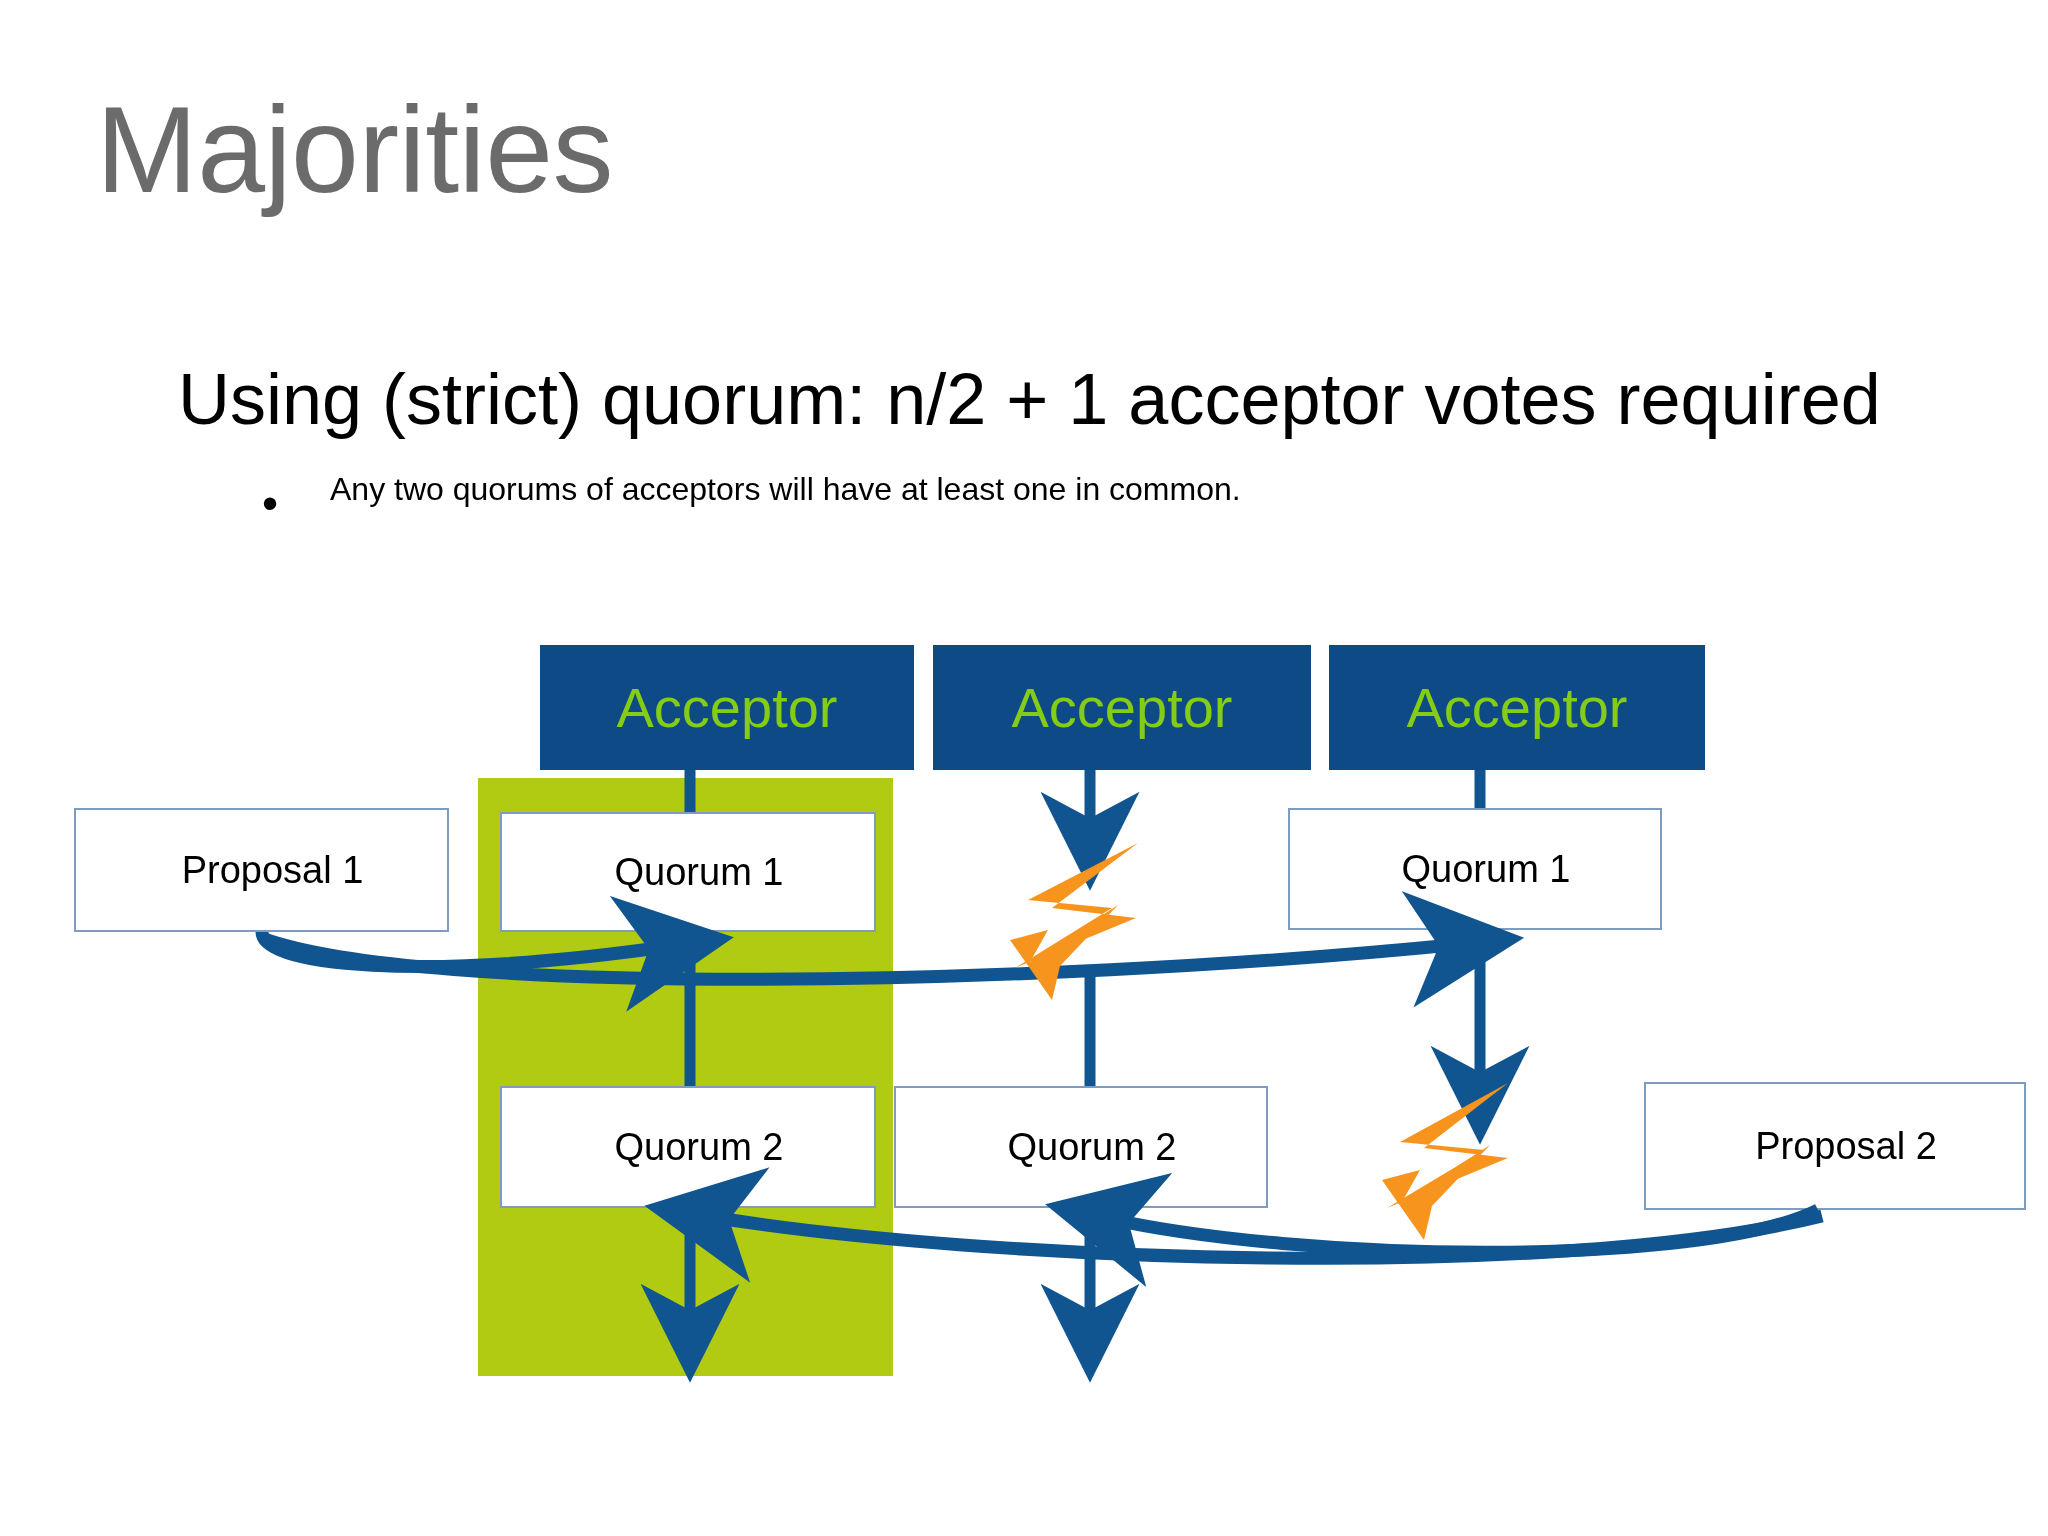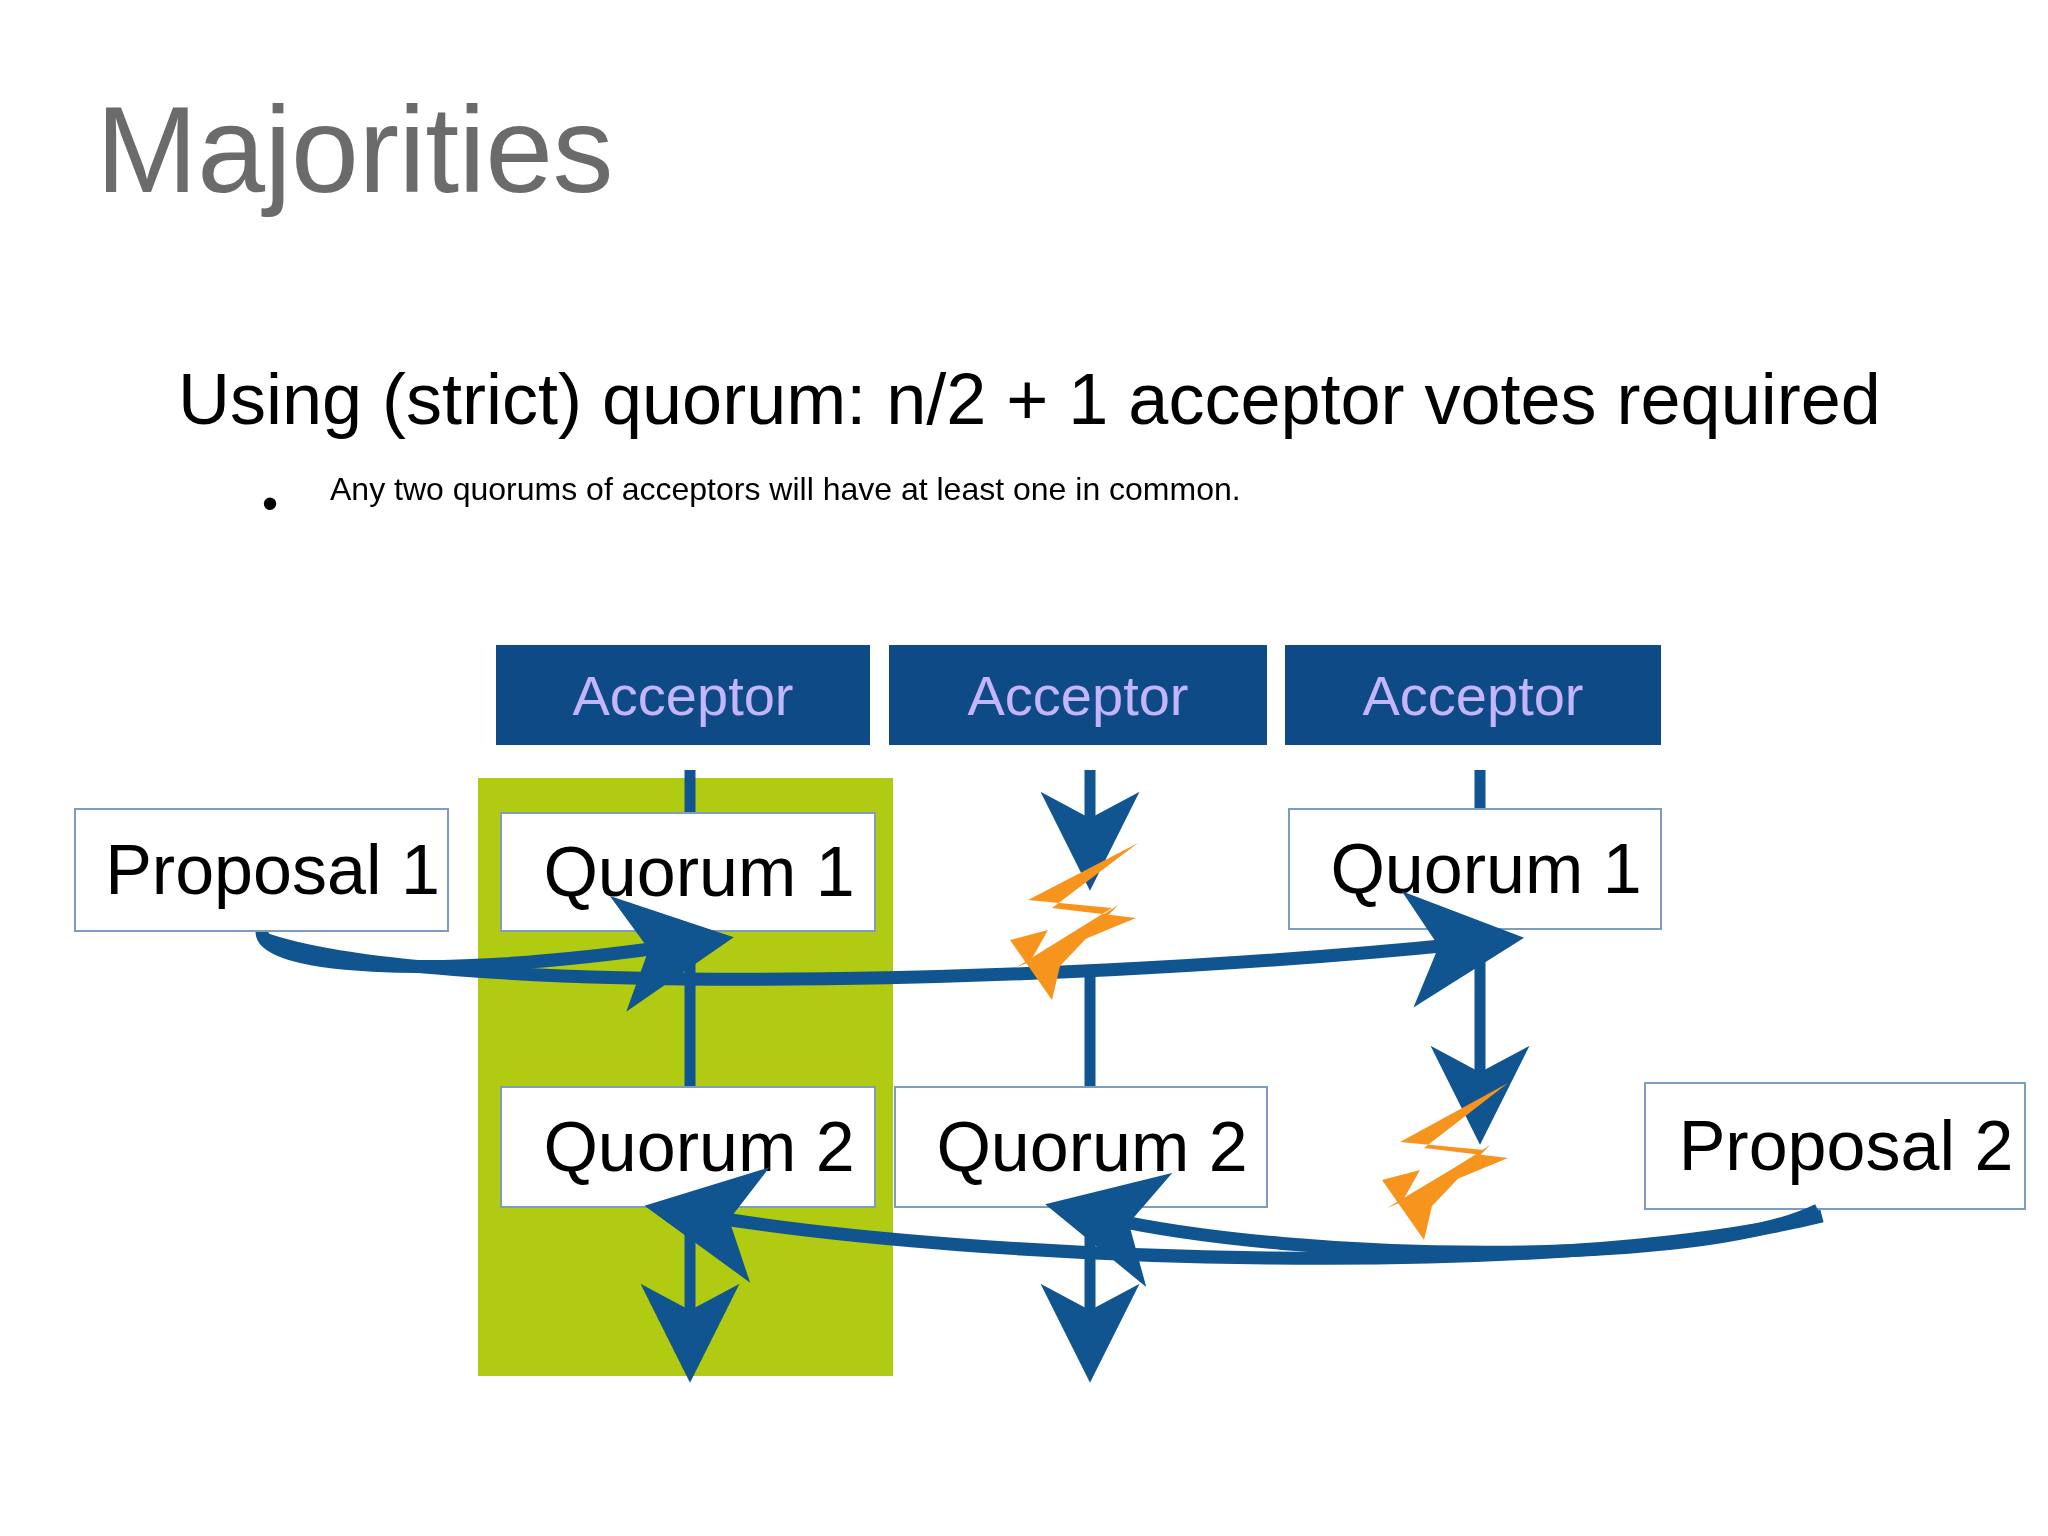--- a/index.html
+++ b/index.html
@@ -74,38 +74,39 @@
     position: absolute;
     left: 478px;
     top: 778px;
     width: 415px;
     height: 598px;
     background: #b0cb12;
   }
   .acceptor {
     position: absolute;
     top: 645px;
-    height: 100px;
+    height: 125px;
     background: #0e4a85;
-    color: #c4b5fd;
+    color: #84cc16;
     font-size: 56px;
     display: flex;
     align-items: center;
     justify-content: center;
+    margin-left: 44px;
   }
   #acceptor-1 { left: 496px; width: 374px; }
   #acceptor-2 { left: 889px; width: 378px; }
   #acceptor-3 { left: 1285px; width: 376px; }
 
   .wbox {
     position: absolute;
     background: #ffffff;
     border: 2px solid #7d9cc0;
     color: #000000;
-    font-size: 70px;
+    font-size: 38px;
     display: flex;
     align-items: center;
     justify-content: center;
     box-sizing: border-box;
     padding-left: 22px;
   }
   #proposal-1 { left: 74px; top: 808px; width: 375px; height: 124px; }
   #quorum-1-a  { left: 500px; top: 812px; width: 376px; height: 120px; }
   #quorum-1-b  { left: 1288px; top: 808px; width: 374px; height: 122px; }
   #quorum-2-a  { left: 500px; top: 1086px; width: 376px; height: 122px; }

